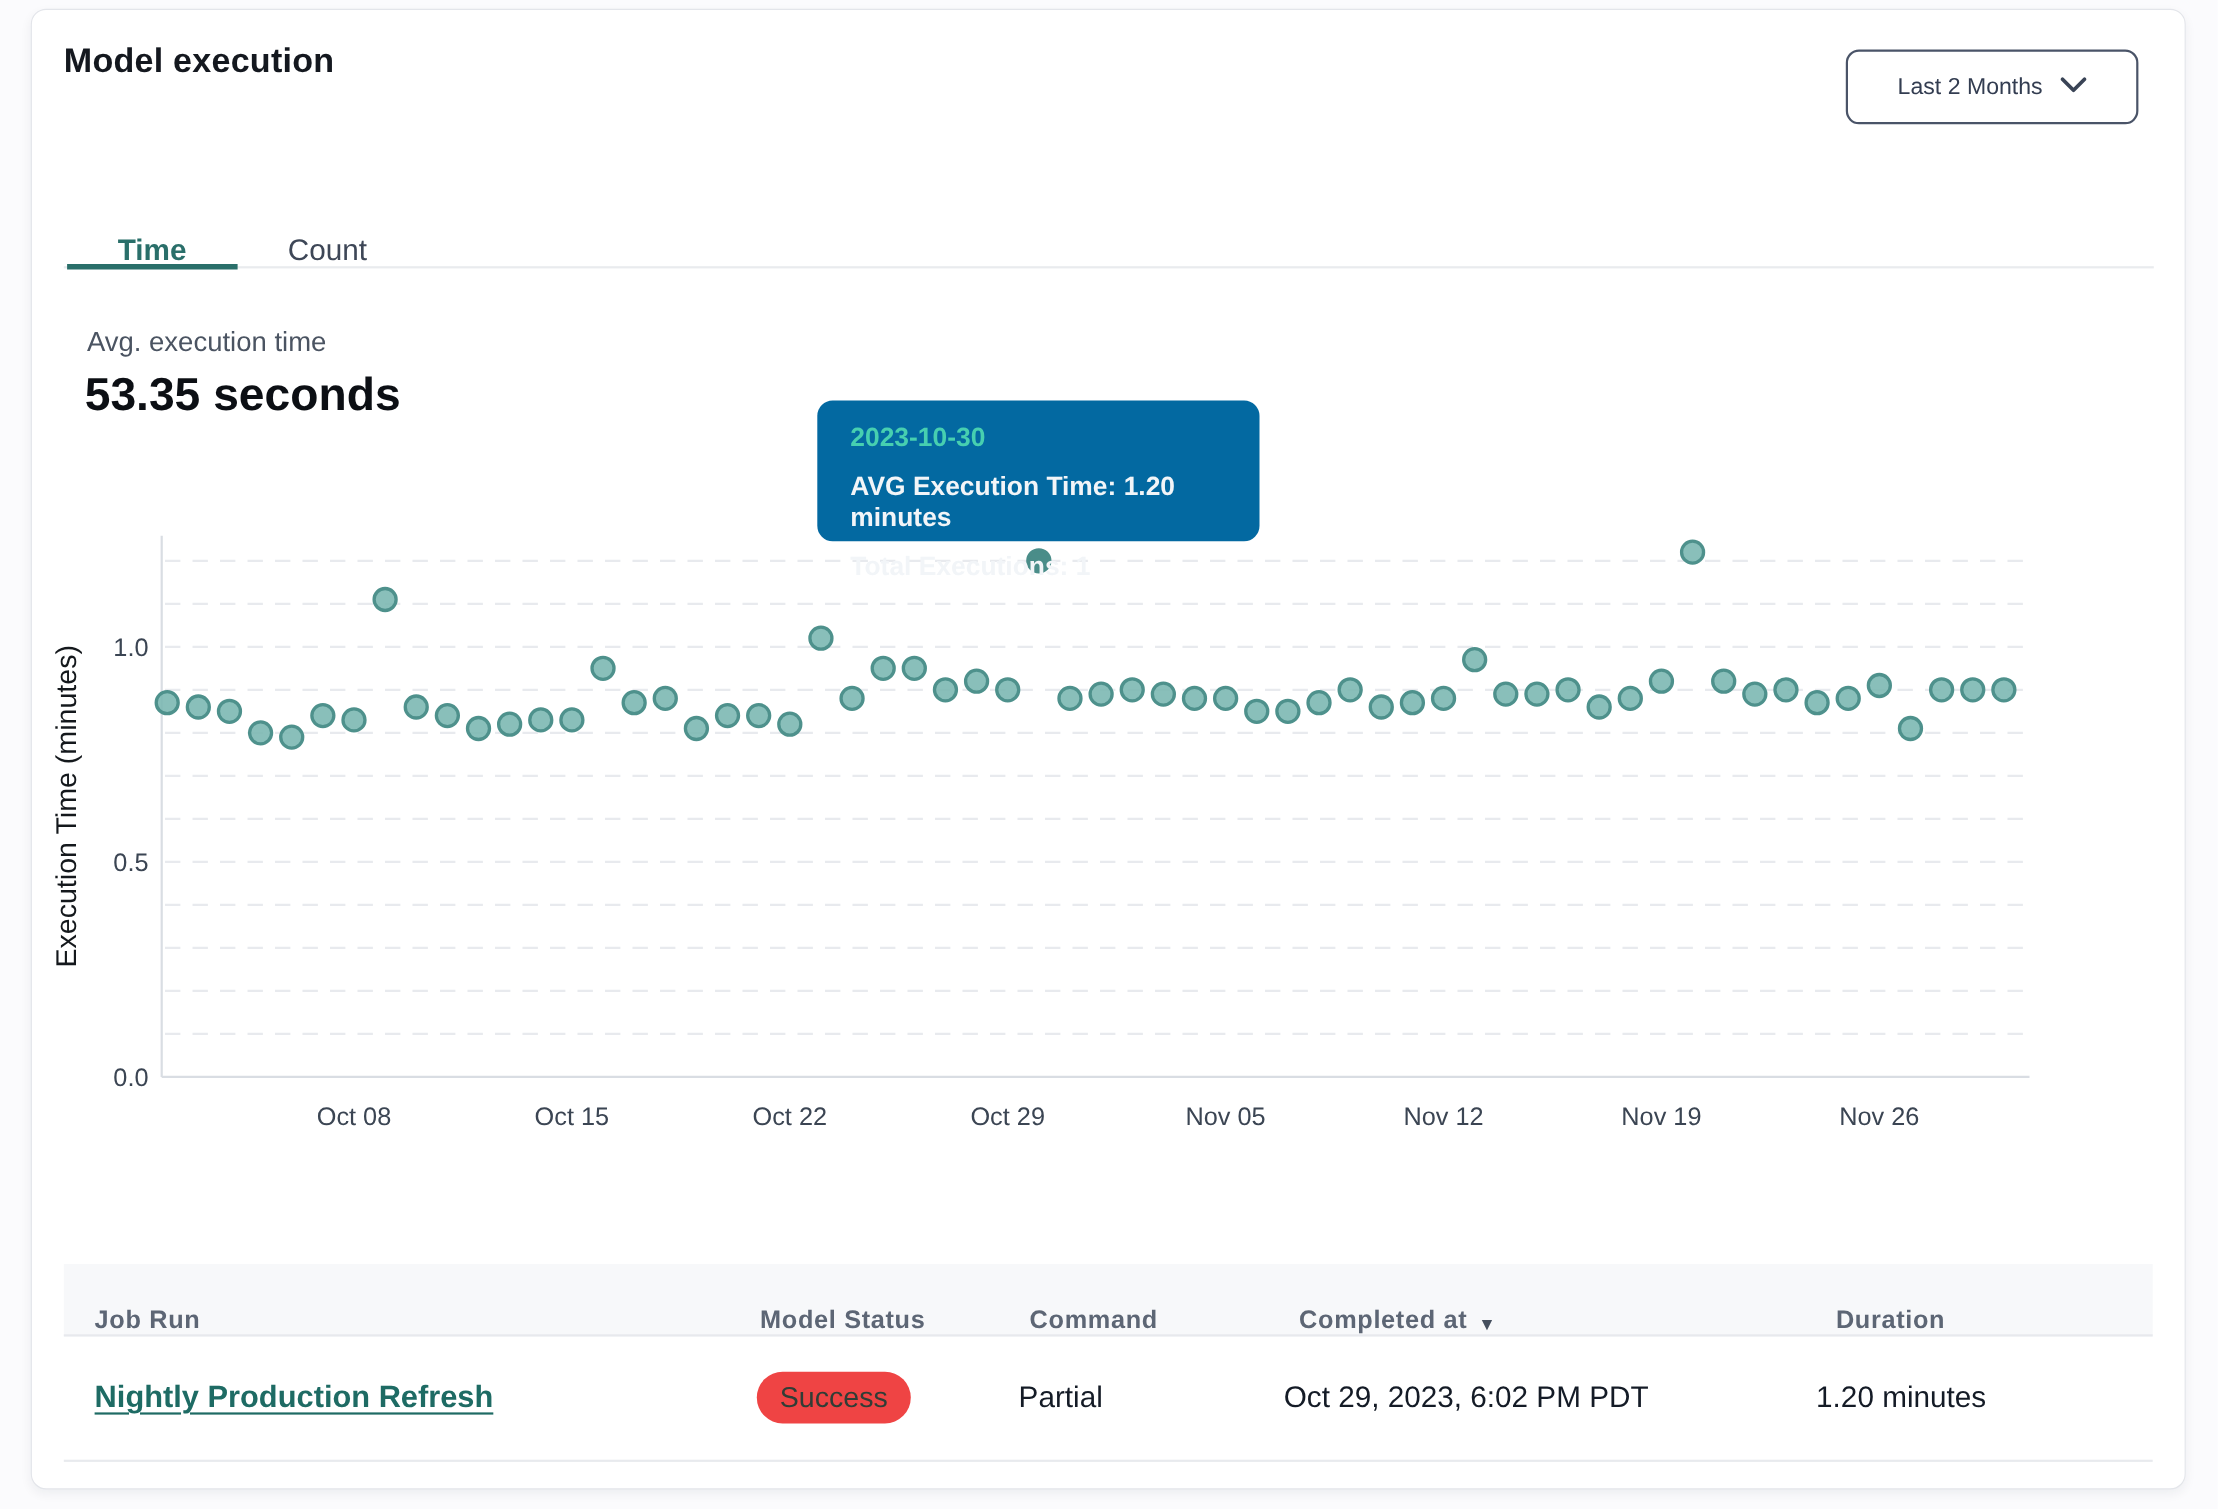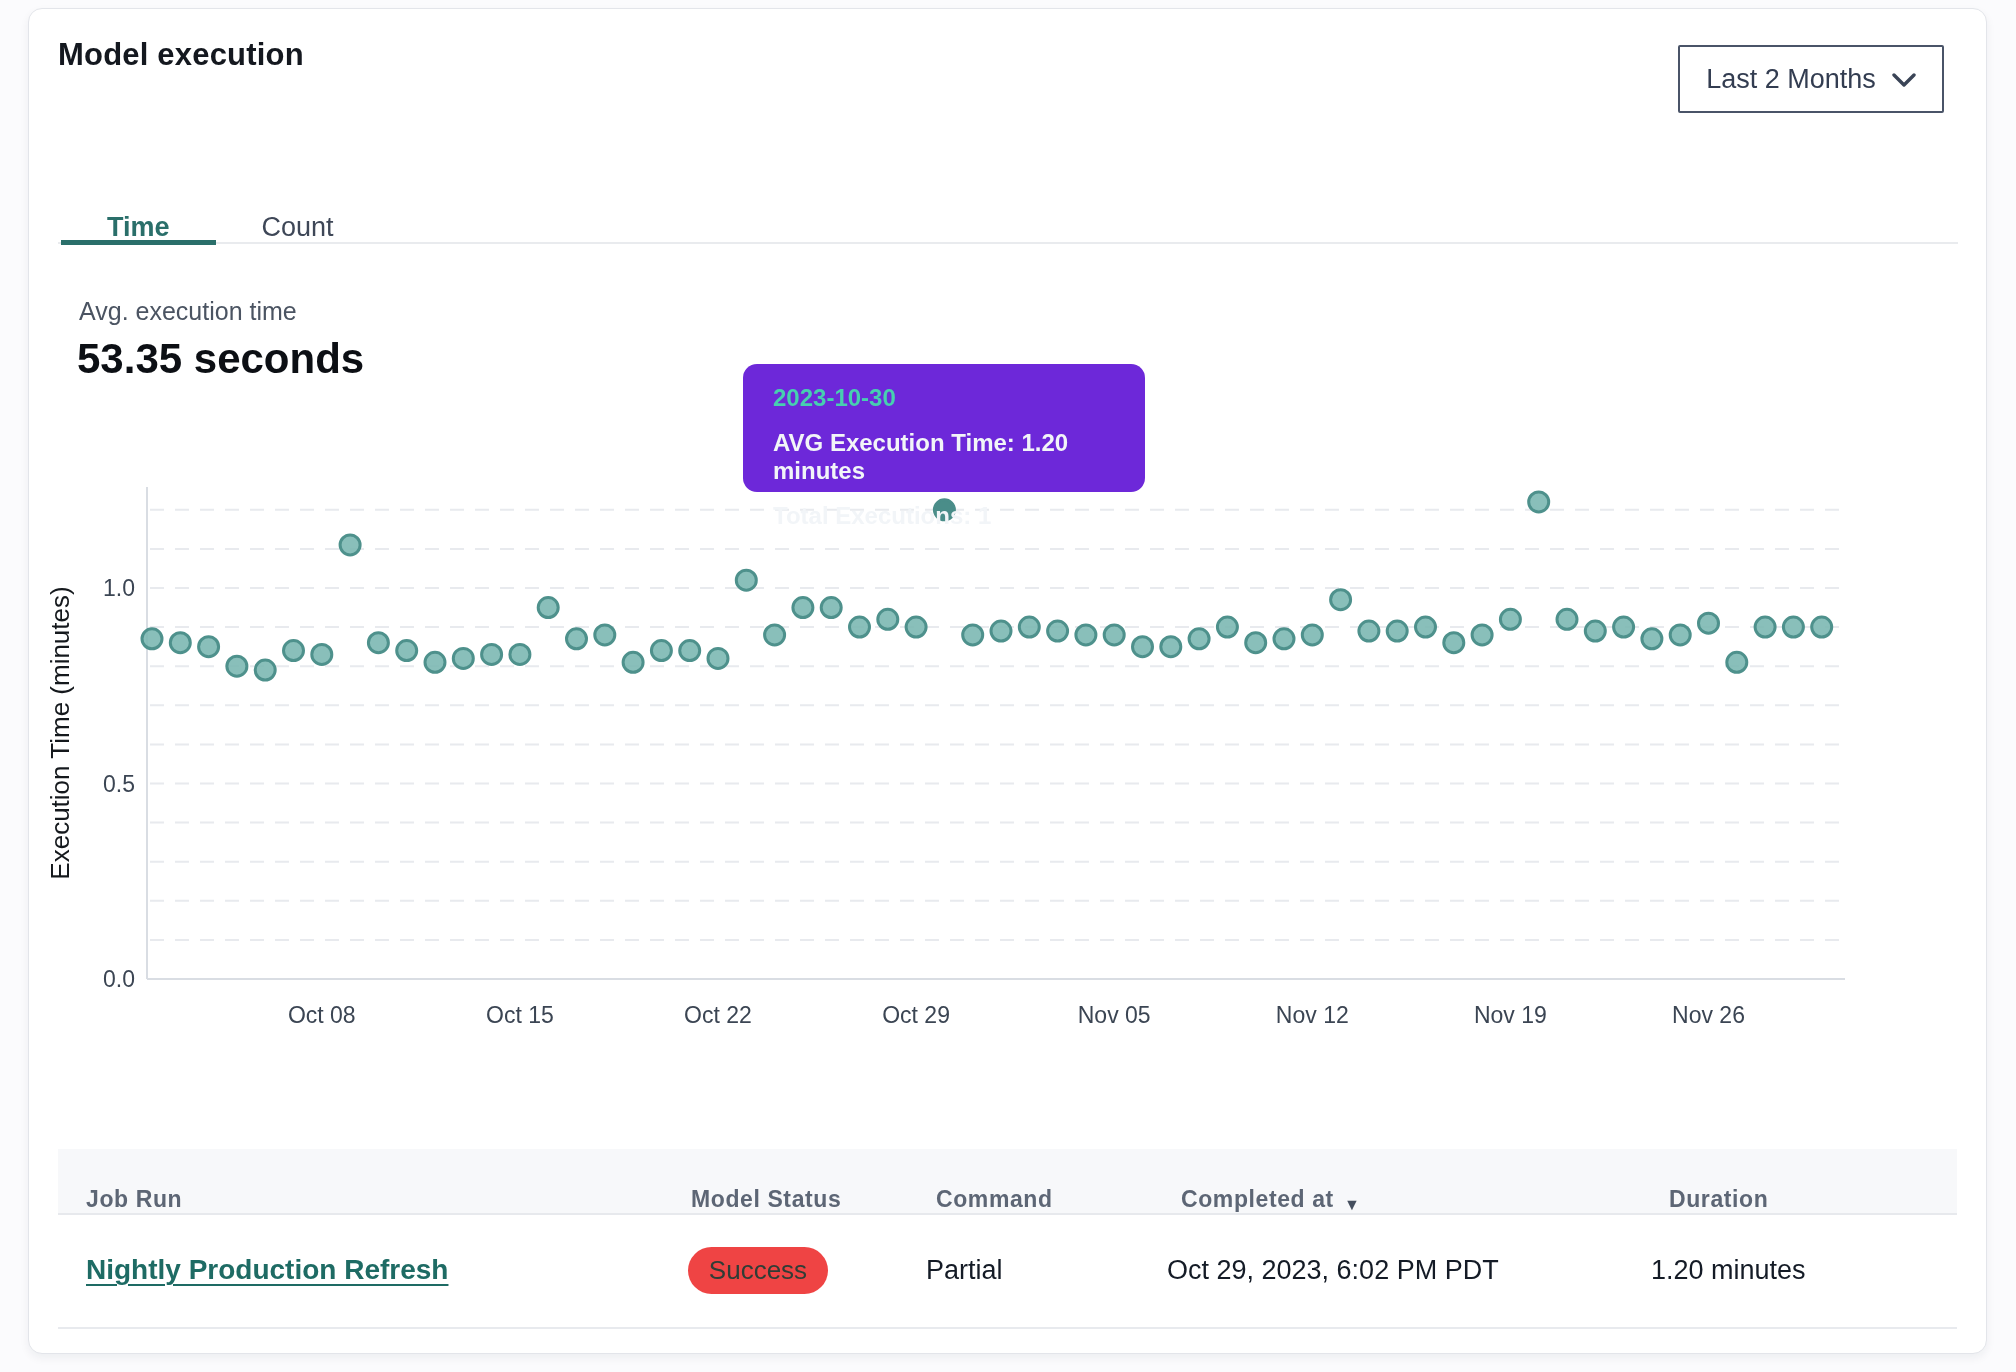--- a/index.html
+++ b/index.html
@@ -13,40 +13,40 @@
     position:absolute;left:28px;top:8px;width:1957px;height:1344px;
     background:#ffffff;border:1px solid #e3e5ea;border-radius:14px;
     box-shadow:0 4px 10px rgba(25,35,55,.06);
   }
   .page-title{
     position:absolute;left:29px;top:28px;
     font-size:31px;font-weight:600;color:#14181f;letter-spacing:.2px;
   }
   .dropdown{
     position:absolute;left:1649px;top:36px;width:266px;height:68px;
-    border:2px solid #4a5468;border-radius:2px;background:#fff;
+    border:2px solid #4a5468;border-radius:12px;background:#fff;
     display:flex;align-items:center;justify-content:center;gap:16px;
-    font-size:27px;color:#333d51;cursor:pointer;box-sizing:border-box;
+    font-size:21px;color:#333d51;cursor:pointer;box-sizing:border-box;
   }
   .dropdown svg{margin-top:3px;}
   .tabs{position:absolute;left:32px;top:176px;display:flex;z-index:2;}
   .tab{
     position:relative;height:58px;padding:0 46px;display:flex;align-items:flex-end;
     font-size:27px;color:#3e4757;cursor:pointer;
   }
   .tab.active{color:#2a6f6a;font-weight:700;}
   .tab.active::after{
     content:"";position:absolute;left:0;right:0;bottom:-2px;height:5px;background:#2a6f6a;
   }
   .tabs-divider{position:absolute;left:29px;top:233px;width:1900px;height:2px;background:#e9ebee;}
   .metric-label{position:absolute;left:50px;top:288px;font-size:25px;color:#4b5462;}
   .metric-value{position:absolute;left:48px;top:326px;font-size:42px;font-weight:600;color:#0c0f14;}
   .chart-tooltip{
     position:absolute;left:714px;top:355px;width:402px;height:128px;
-    background:#6d28d9;border-radius:14px;padding:20px 30px;box-sizing:border-box;z-index:3;
+    background:#0369a1;border-radius:14px;padding:20px 30px;box-sizing:border-box;z-index:3;
   }
   .chart-tooltip .tt-date{color:#47cfb0;font-size:24px;font-weight:700;margin-bottom:8px;}
   .chart-tooltip .tt-line{color:#f2f5f8;font-size:24px;font-weight:600;margin-top:17px;}
   #chart{position:absolute;left:0;top:0;width:1957px;height:1344px;z-index:1;pointer-events:none;}
   #chart text{font-family:"Liberation Sans", sans-serif;}
   .thead{
     position:absolute;left:29px;top:1140px;width:1899px;height:64px;
     background:#f7f8fa;border-bottom:2px solid #e7e9ed;z-index:2;
   }
   .th{

